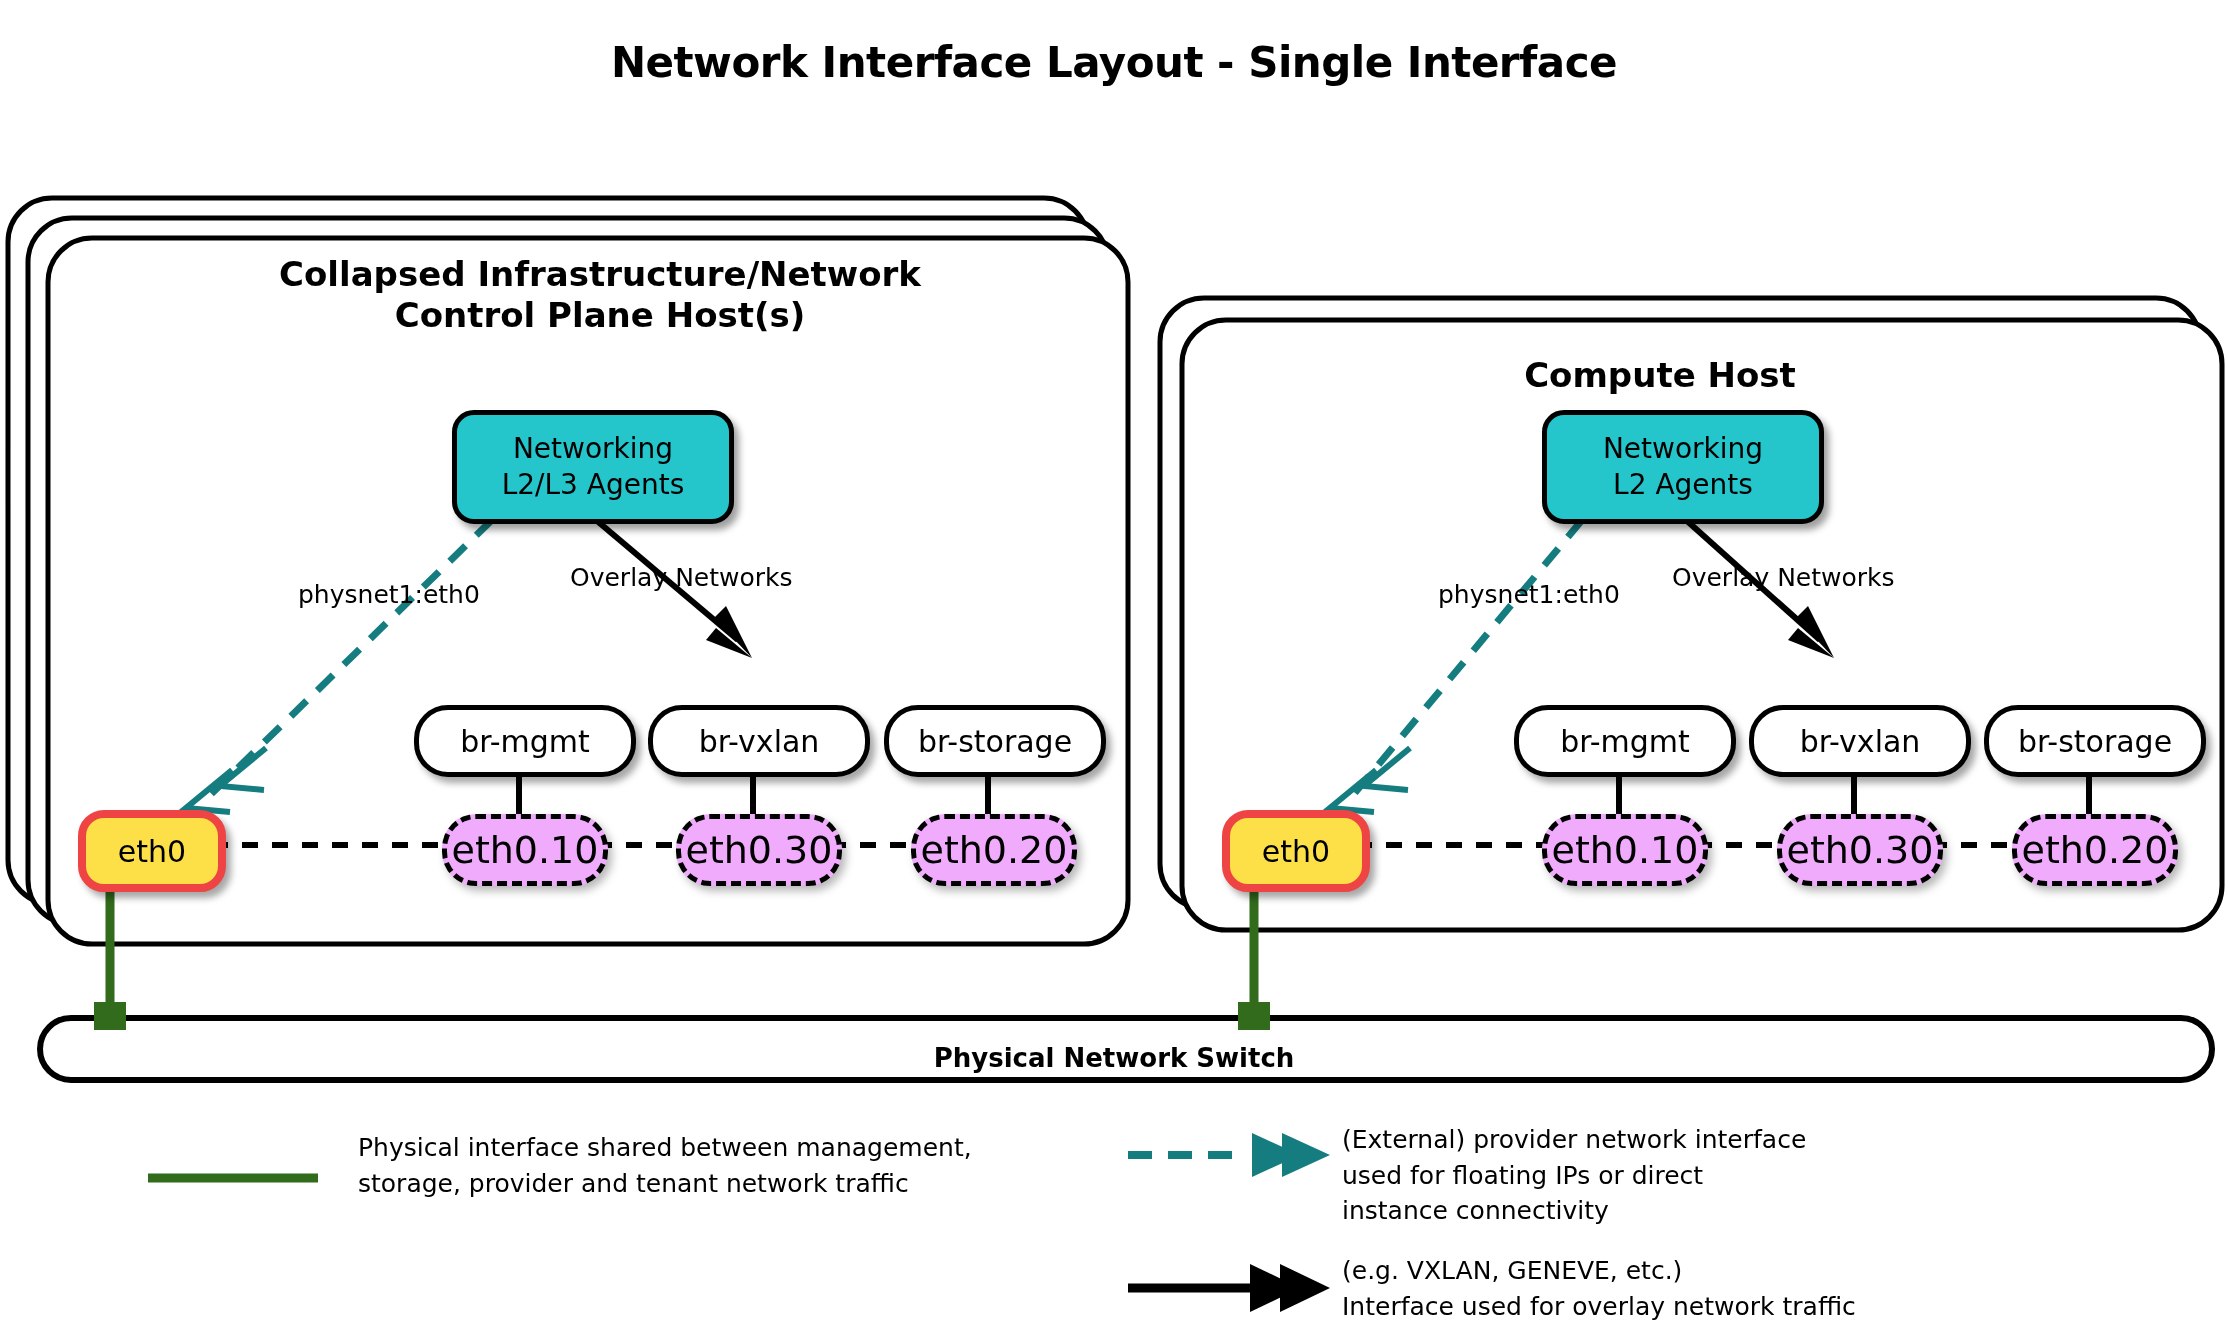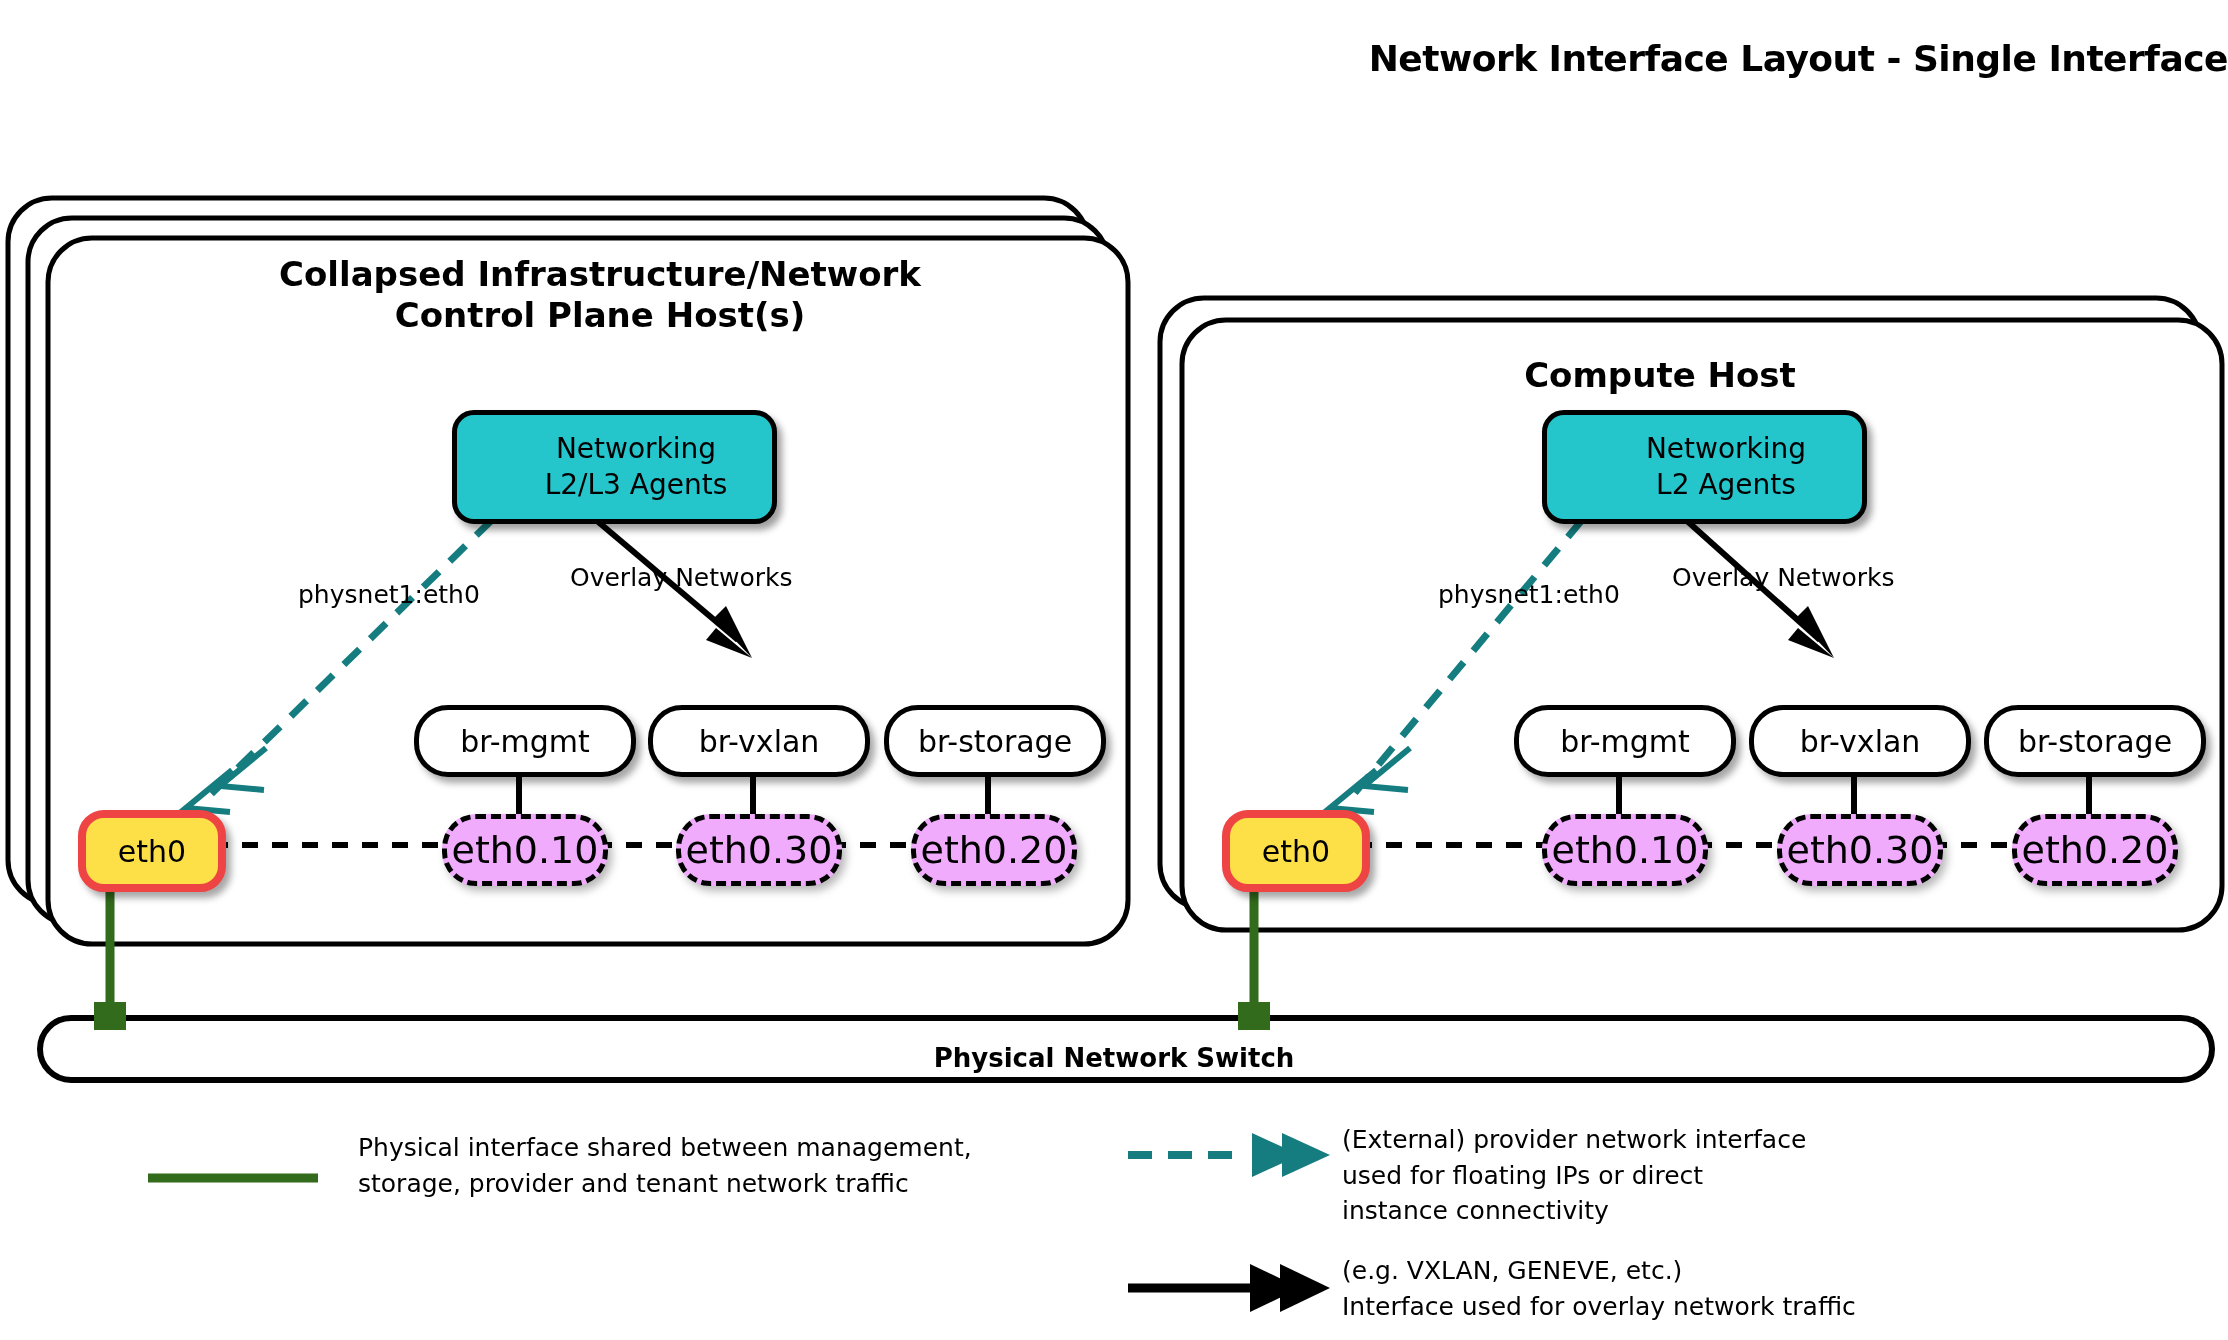--- a/index.html
+++ b/index.html
@@ -31,22 +31,22 @@
     height: 1340px;
     pointer-events: none;
   }
 
   
   .diagram-title {
     position: absolute;
     left: 0;
     top: 38px;
     width: 2228px;
-    text-align: right;
-    font-size: 36px;
+    text-align: center;
+    font-size: 42px;
     font-weight: bold;
     letter-spacing: -0.5px;
     font-family: "DejaVu Sans", "Liberation Sans", sans-serif;
   }
 
   
   .host-title {
     position: absolute;
     text-align: center;
     font-size: 34px;
@@ -72,21 +72,20 @@
     border-radius: 22px;
     background: #24c6cc;
     display: flex;
     flex-direction: column;
     align-items: center;
     justify-content: center;
     font-size: 28px;
     line-height: 1.3;
     box-shadow: 5px 6px 7px rgba(0,0,0,0.38);
     text-align: center;
-    padding-left: 43px;
   }
   #agent-control { left: 452px; top: 410px; width: 272px; height: 104px; }
   #agent-compute { left: 1542px; top: 410px; width: 272px; height: 104px; }
 
   
   .bridge-node {
     position: absolute;
     border: 5px solid #000;
     border-radius: 34px;
     background: #ffffff;

